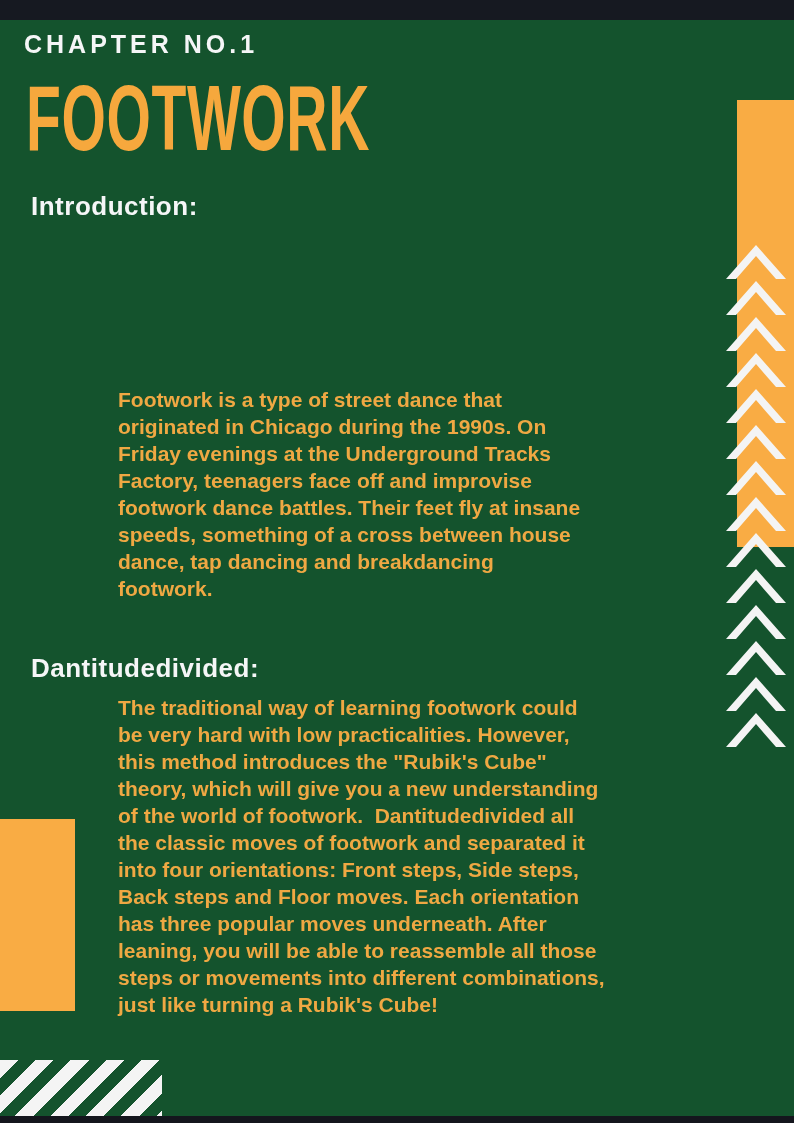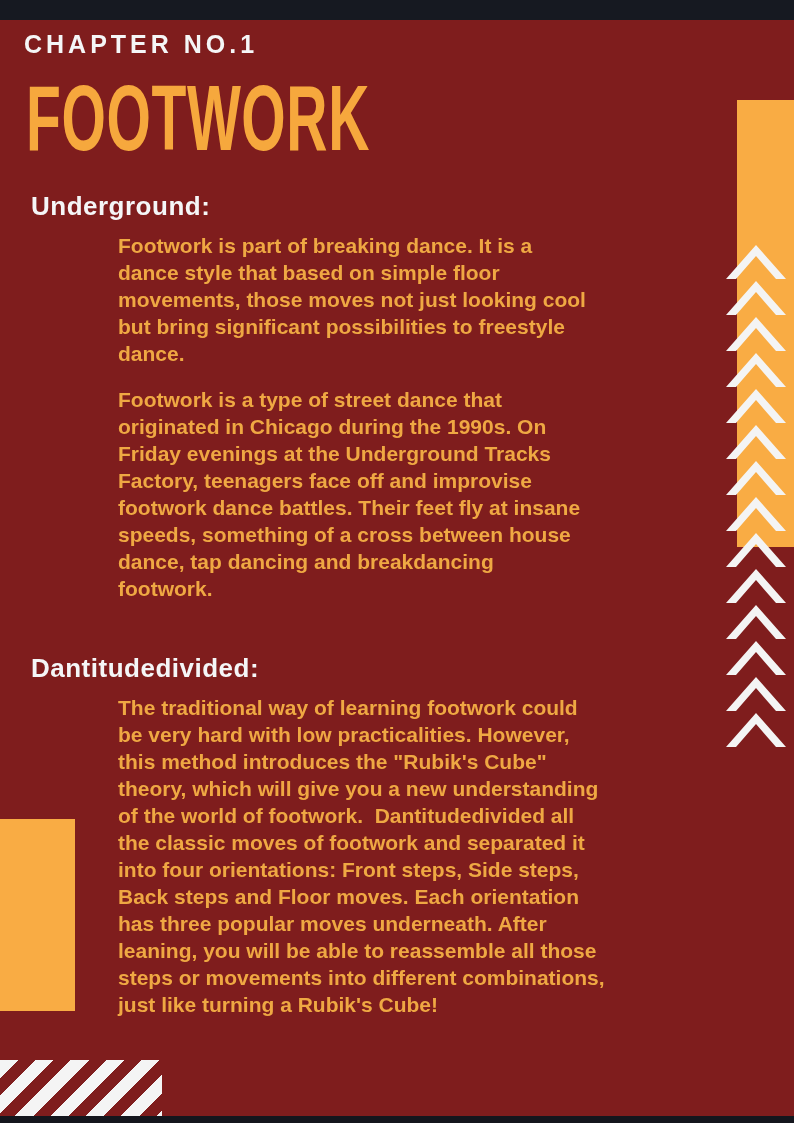--- a/index.html
+++ b/index.html
@@ -1,19 +1,19 @@
 <!DOCTYPE html>
 <html><head>
 <meta charset="utf-8">
 <style>
   html,body{margin:0;padding:0;background:#0c0e13;}
   .page{
     position:relative;
     width:794px;height:1123px;
-    background:#7f1d1d;
+    background:#14532d;
     overflow:hidden;
     font-family:"Liberation Sans", sans-serif;
   }
   
   .top-strip{position:absolute;left:0;top:0;width:794px;height:20px;background:#161921;}
   .bottom-strip{position:absolute;left:0;bottom:0;width:794px;height:7px;background:#14161d;}
   .orange-bar-right{position:absolute;left:737px;top:100px;width:57px;height:447px;background:#F9AC44;}
   .orange-block-left{position:absolute;left:0;top:819px;width:75px;height:192px;background:#F9AC44;}
   .chevron-column{position:absolute;left:726px;top:245px;width:60px;}
   .chevron-column svg{display:block;position:absolute;left:0;}
@@ -96,26 +96,21 @@
         <polygon points="0,34 30,0 60,34 50,34 30,11 10,34" fill="#F4F4F4"></polygon>
       </svg>
     </div>
   <div class="stripes"></div>
   <div class="bottom-strip"></div>
 
   <div class="chapter-label">CHAPTER NO.1</div>
   <h1 class="title">FOOTWORK</h1>
 
   <section class="sec sec-0">
-    <h2>Underground:</h2>
-    <p>Footwork is part of breaking dance. It is a
-dance style that based on simple floor
-movements, those moves not just looking cool
-but bring significant possibilities to freestyle
-dance.</p>
+    <h2>Introduction:</h2>
   </section>
 
   <section class="sec sec-1">
     <p>Footwork is a type of street dance that
 originated in Chicago during the 1990s. On
 Friday evenings at the Underground Tracks
 Factory, teenagers face off and improvise
 footwork dance battles. Their feet fly at insane
 speeds, something of a cross between house
 dance, tap dancing and breakdancing

